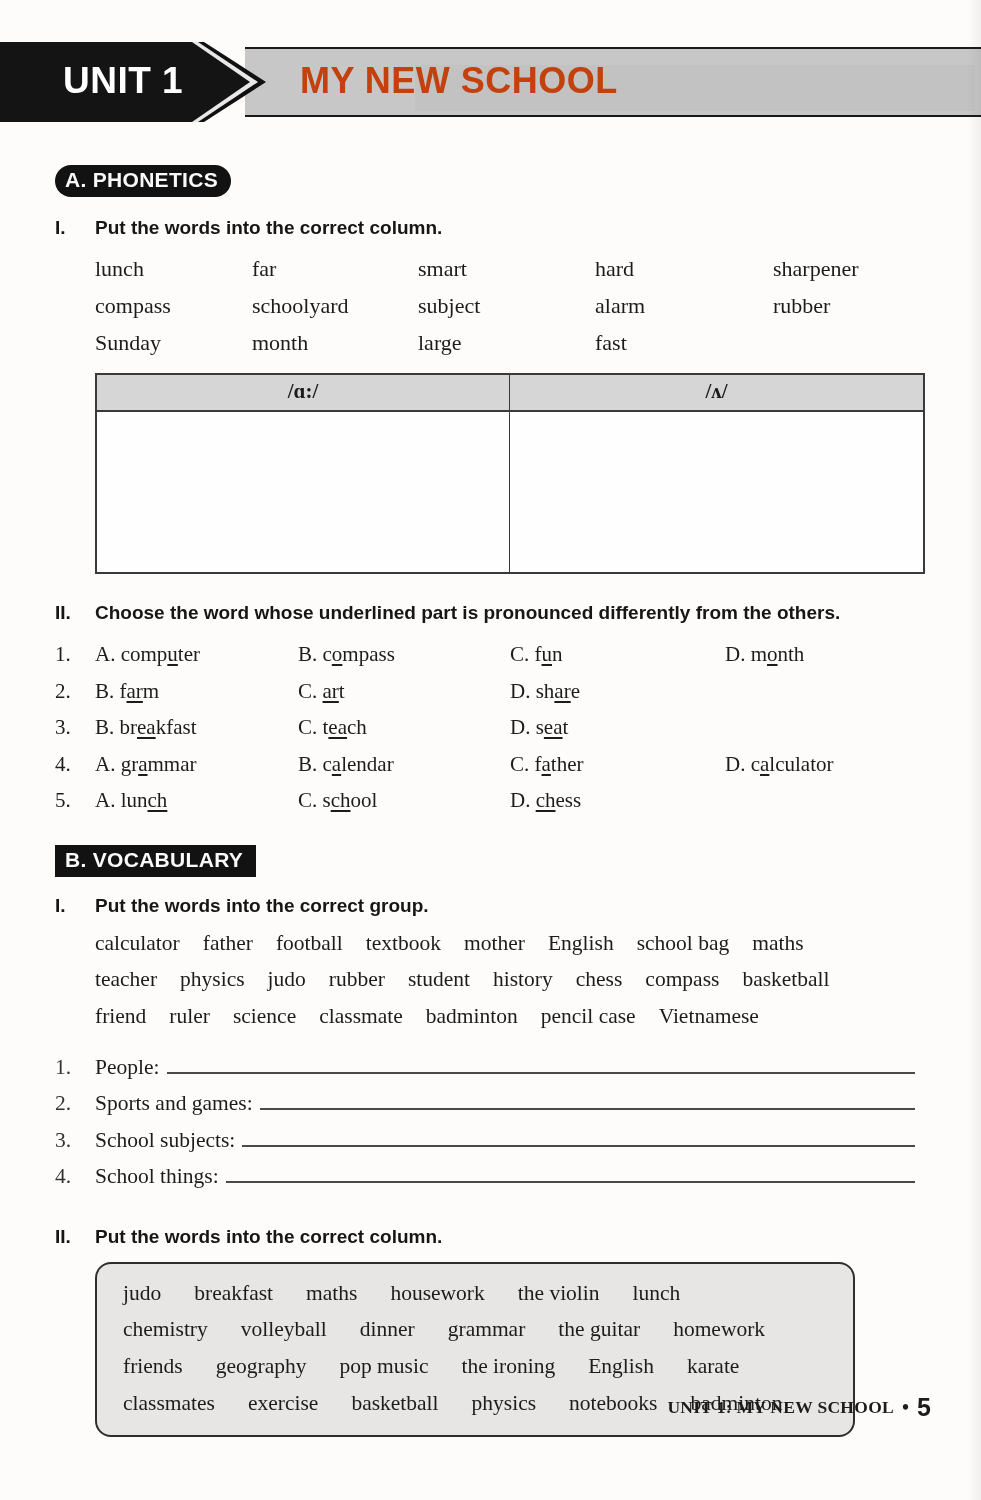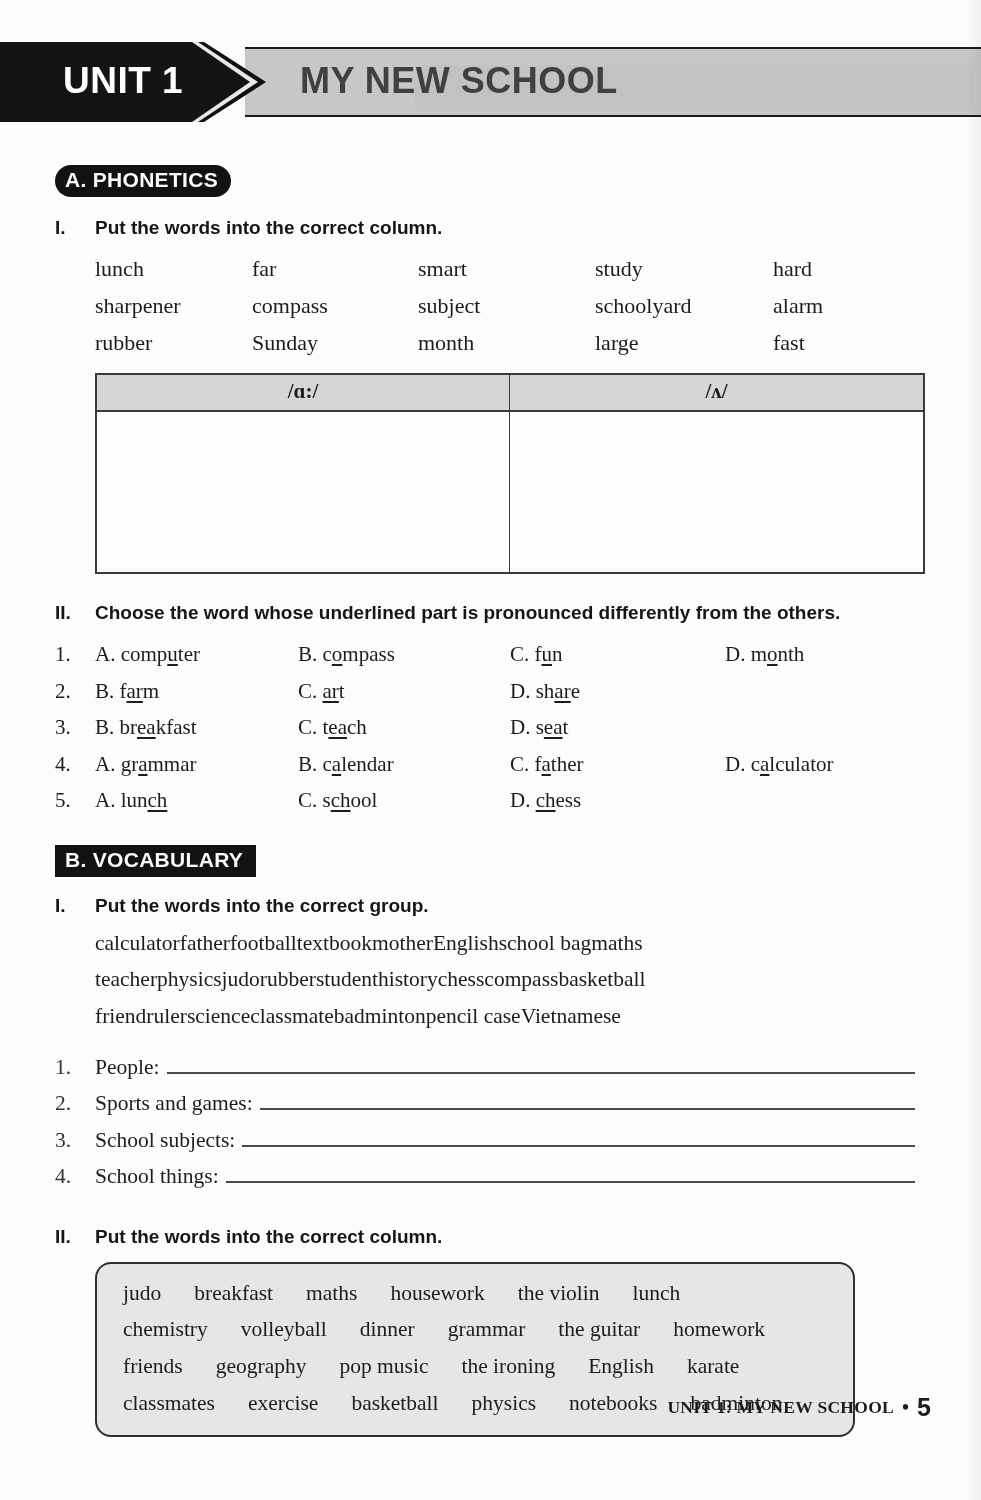--- a/index.html
+++ b/index.html
@@ -29,21 +29,21 @@
     clip-path:polygon(0 0,198px 0,258px 50%,198px 100%,0 100%);}
   .chev-main{width:250px;background:#141414;
     clip-path:polygon(0 0,192px 0,250px 50%,192px 100%,0 100%);}
   .unit-label{
     position:absolute;left:63px;top:50%;transform:translateY(-53%);
     color:#fff;font-family:"Liberation Sans",sans-serif;
     font-weight:bold;font-size:37px;letter-spacing:.5px;
   }
   .unit-title{
     position:absolute;left:300px;top:50%;transform:translateY(-52%);
-    color:#404040;font-family:"Liberation Sans",sans-serif;
+    color:#c2410c;font-family:"Liberation Sans",sans-serif;
     font-weight:bold;font-size:36px;letter-spacing:.5px;
   }
   
   .sec-head{
     display:inline-block;margin-left:55px;
     background:#121212;color:#fafafa;
     font-family:"Liberation Sans",sans-serif;font-weight:bold;
     font-size:21px;padding:3px 13px 5px 10px;letter-spacing:.3px;
   }
   .sec-head.phon{margin-top:43px;border-radius:16px;}
@@ -78,21 +78,21 @@
   .ans-body .cell:first-child{border-right:1.5px solid #3a3a3a;}
   
   .ex2-rows{margin-top:12px;}
   .ex2-row{
     display:grid;grid-template-columns:40px 203px 212px 215px auto;
     margin-left:55px;font-size:21px;line-height:36.5px;
   }
   .ex2-row .ul{text-decoration:underline;text-underline-offset:3px;text-decoration-thickness:1.5px;}
   
   .pool{margin:8px 0 0 95px;width:826px;font-size:21.5px;line-height:36.5px;}
-  .pool-line{display:flex;flex-wrap:nowrap;}
+  .pool-line{display:flex;flex-wrap:nowrap;column-gap:23px;}
   
   .groups{margin-top:14px;margin-right:66px;}
   .group-row{display:flex;align-items:baseline;margin-left:55px;font-size:21.5px;line-height:33.4px;}
   .group-row .gnum{width:40px;flex:0 0 40px;color:#333;}
   .group-row .blank{
     flex:1 1 auto;border-bottom:2px solid #4a4a4a;
     height:24px;margin-left:7px;
   }
   
   .word-box{
@@ -139,26 +139,25 @@
 
 <div class="instr" style="margin-top:20px;">
   <span class="numeral">I.</span>
   <span>Put the words into the correct column.</span>
 </div>
 
 <div class="word-grid">
     <span>lunch</span>
     <span>far</span>
     <span>smart</span>
-    <span>study</span>
     <span>hard</span>
     <span>sharpener</span>
     <span>compass</span>
+    <span>schoolyard</span>
     <span>subject</span>
-    <span>schoolyard</span>
     <span>alarm</span>
     <span>rubber</span>
     <span>Sunday</span>
     <span>month</span>
     <span>large</span>
     <span>fast</span>
   </div>
 
 <div class="ans-table">
   <div class="ans-head">

